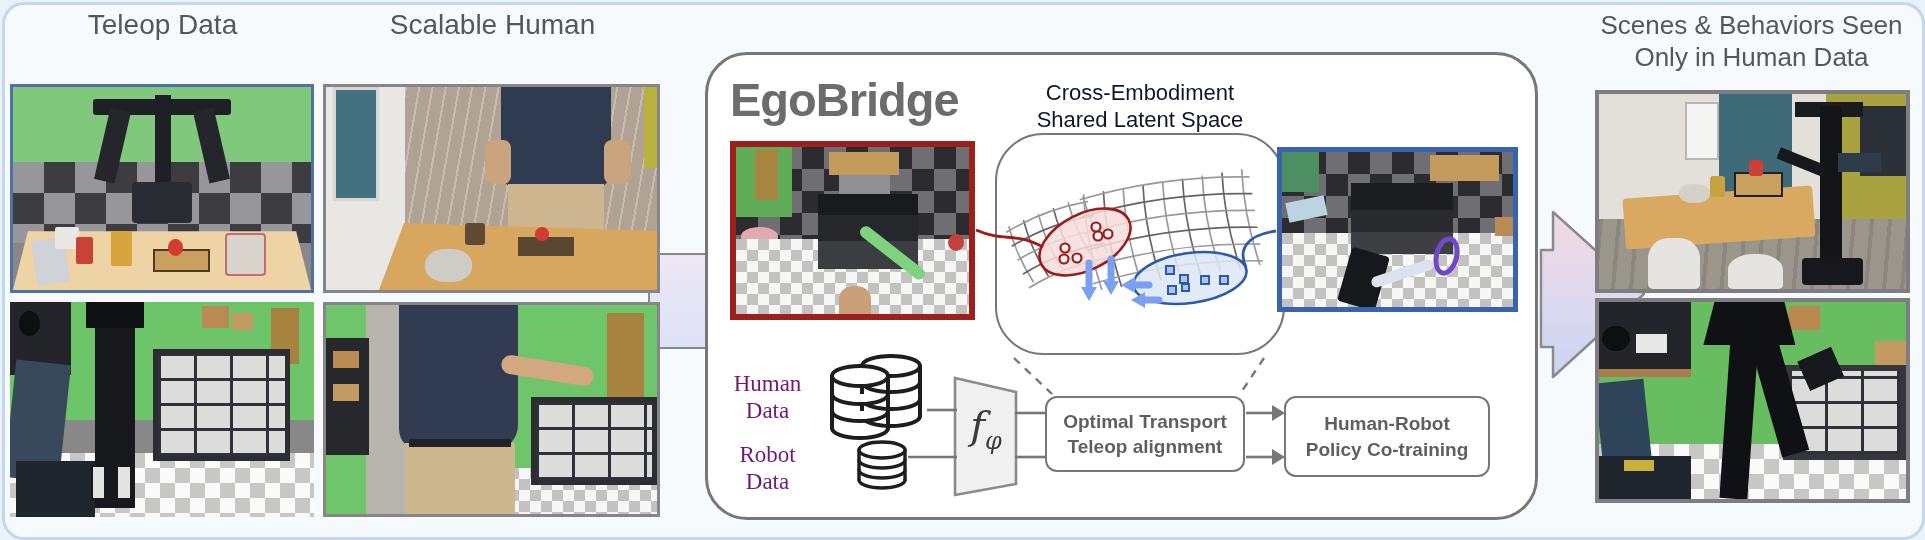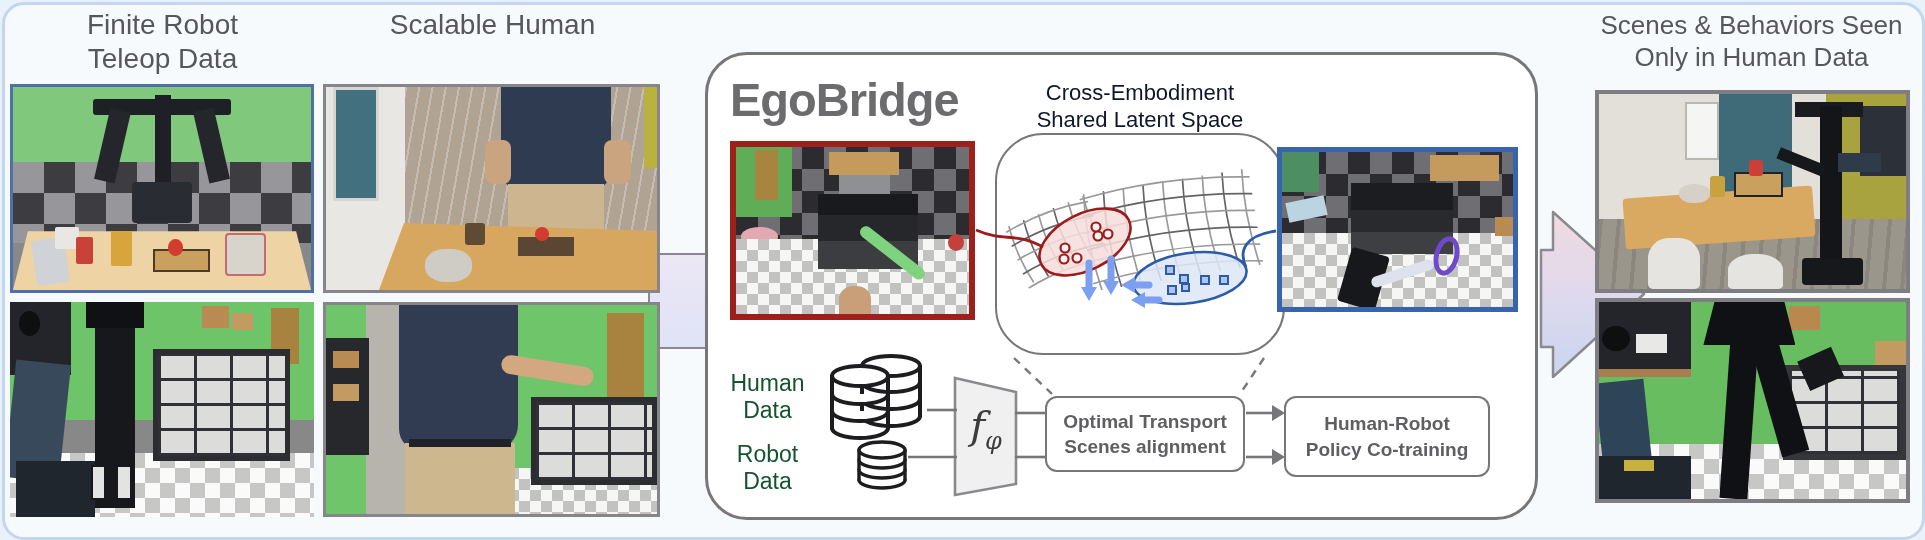--- a/index.html
+++ b/index.html
@@ -50,21 +50,21 @@
   .egobox{
     left:705px;top:52px;width:833px;height:468px;
     background:#ffffff;border:3px solid #77777a;border-radius:42px;box-sizing:border-box;
   }
   .ego-title{left:730px;top:72px;font-size:47px;font-weight:700;color:#6c6c6e;letter-spacing:-1px;}
   .latent-caption{left:1000px;top:80px;width:280px;text-align:center;color:#0f172a;font-size:22px;line-height:1.22;}
   .bubble{
     left:995px;top:133px;width:290px;height:222px;background:#ffffff;
     border:2.5px solid #77777a;border-radius:48px;box-sizing:border-box;overflow:hidden;
   }
-  .flow-label{color:#14532d;font-size:23px;line-height:1.18;text-align:center;}
+  .flow-label{color:#701a75;font-size:23px;line-height:1.18;text-align:center;font-family:Liberation Serif, serif;}
   .rbox{
     background:#ffffff;border:2.5px solid #77777a;border-radius:12px;box-sizing:border-box;
     display:flex;align-items:center;justify-content:center;text-align:center;
     color:#5f5f62;font-weight:700;font-size:19px;line-height:1.32;
   }
   .fphi{left:958px;top:402px;width:56px;text-align:center;color:#3c3c3e;
     font-family:"DejaVu Serif",serif;font-style:italic;}
   .fphi .f-main{font-size:40px;}
   .fphi .f-sub{font-size:24px;vertical-align:-10px;}
   
@@ -86,21 +86,20 @@
 
 <div class="abs card"></div>
 
 <div class="abs lavender-arrow"></div>
 <div class="abs big-arrow-fill"></div>
 <svg class="abs noptr" style="left:1535px;top:205px;" width="112" height="180" viewBox="0 0 112 180">
   <polygon points="6,45 18,45 18,7 109,89 18,172 18,142 6,142" fill="none" stroke="#8a8a8e" stroke-width="2.5" stroke-linejoin="round"></polygon>
 </svg>
 
 <div class="abs col-title" style="left:20px;top:8px;width:285px;">
-  <div>Finite Robot</div>
   <div>Teleop Data</div>
 </div>
 <div class="abs col-title" style="left:325px;top:8px;width:335px;">
   <div>Scalable Human</div>
 </div>
 
 <div class="abs photo b-blue" style="left:10px;top:84px;width:298px;height:203px;">
   <div class="abs" style="left:0;top:0;width:100%;height:37%;background:#80c87c;"></div>
   <div class="abs floor-checker" style="left:0;top:37%;width:100%;height:40%;"></div>
   <div class="abs" style="left:27%;top:6%;width:46%;height:8%;background:#1f2026;border-radius:3px;"></div>
@@ -302,21 +301,21 @@
     <path d="M 6,40 a 23,8 0 0 0 46,0"></path>
     <path d="M 6,30 a 23,8 0 0 0 46,0"></path>
     <path d="M 6,20 a 23,8 0 0 0 46,0"></path>
     <ellipse cx="29" cy="10" rx="23" ry="8"></ellipse>
   </g>
 </svg>
 
 <div class="abs rbox" style="left:1045px;top:396px;width:200px;height:76px;">
   <div>
     <div>Optimal Transport</div>
-    <div>Scenes alignment</div>
+    <div>Teleop alignment</div>
   </div>
 </div>
 <div class="abs rbox" style="left:1284px;top:396px;width:206px;height:81px;">
   <div>
     <div>Human-Robot</div>
     <div>Policy Co-training</div>
   </div>
 </div>
 
 <div class="abs col-title right-title" style="left:1578px;top:10px;width:347px;">

